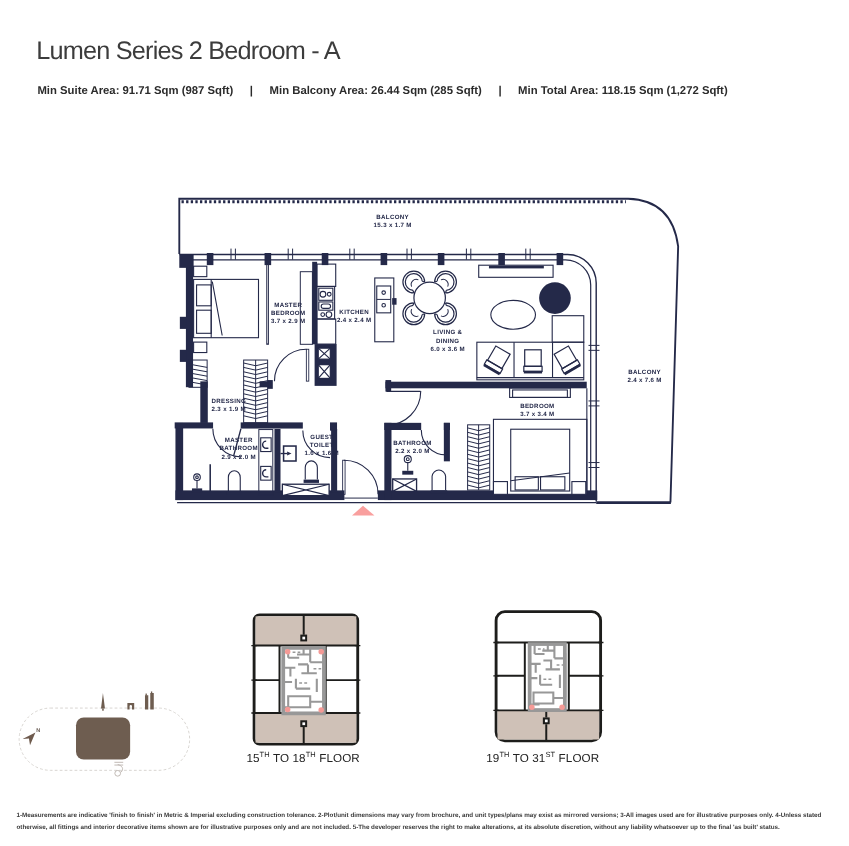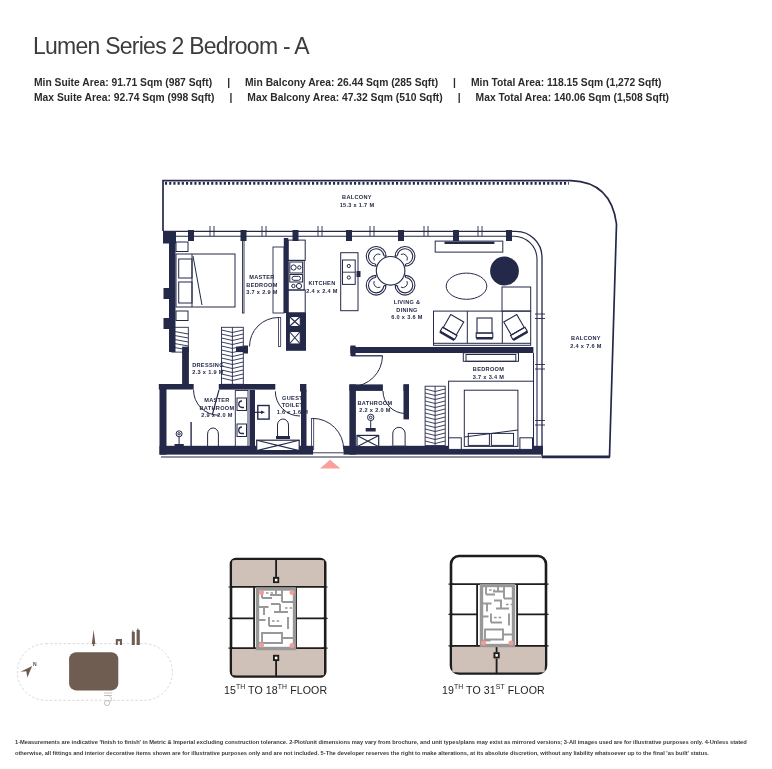--- a/index.html
+++ b/index.html
@@ -10,21 +10,20 @@
 .stats{font-size:10.3px;font-weight:bold;color:#2b2b2b;white-space:pre;}
 .cap{font-size:10.6px;color:#232323;letter-spacing:0.1px;}
 .cap sup{font-size:6.8px;vertical-align:super;}
 .foot{font-size:5.7px;font-weight:bold;color:#3a3a3a;white-space:pre;letter-spacing:0px;}
 </style>
 </head>
 <body>
 <div id="page">
 <div class="abs" id="title">Lumen Series 2 Bedroom - A</div>
 <div class="abs stats" style="left:34px;top:77px;text-align:right;">Min Suite Area: 91.71 Sqm (987 Sqft)<span style="margin:0 15px;">|</span>Min Balcony Area: 26.44 Sqm (285 Sqft)<span style="margin:0 15px;">|</span>Min Total Area: 118.15 Sqm (1,272 Sqft)</div>
-<div class="abs stats" style="left:34px;top:92px;">Max Suite Area: 92.74 Sqm (998 Sqft)<span style="margin:0 15px;">|</span>Max Balcony Area: 47.32 Sqm (510 Sqft)<span style="margin:0 15px;">|</span>Max Total Area: 140.06 Sqm (1,508 Sqft)</div>
 
 <svg class="abs" style="left:0;top:0;" width="772" height="769" viewBox="0 0 772 769">
 
 <g id="plan" stroke-linecap="butt" fill="none" stroke="#242949">
 
   <path d="M163,231 V180.7 H571 Q611,182 616.5,224 L609.5,456.9" stroke-width="1.7"></path>
   <path d="M609.9,456.9 H542" stroke-width="2.6"></path>
   <path d="M161,457 H542" stroke-width="1.2"></path>
   <path d="M165,183.4 H569" stroke-width="2.8" stroke-dasharray="2.1,2.1"></path>
 

